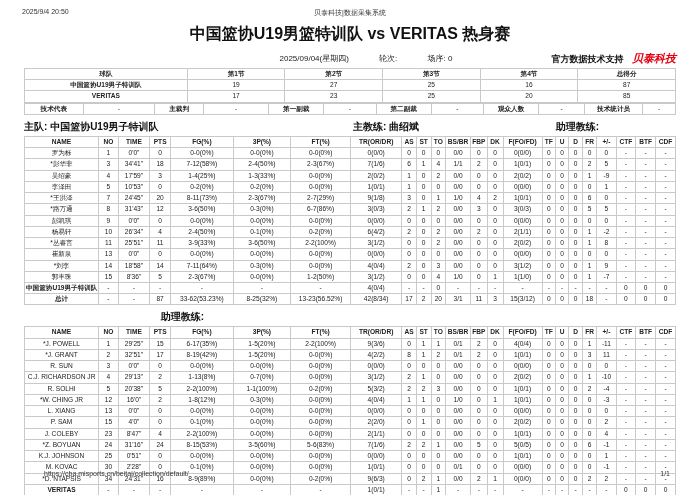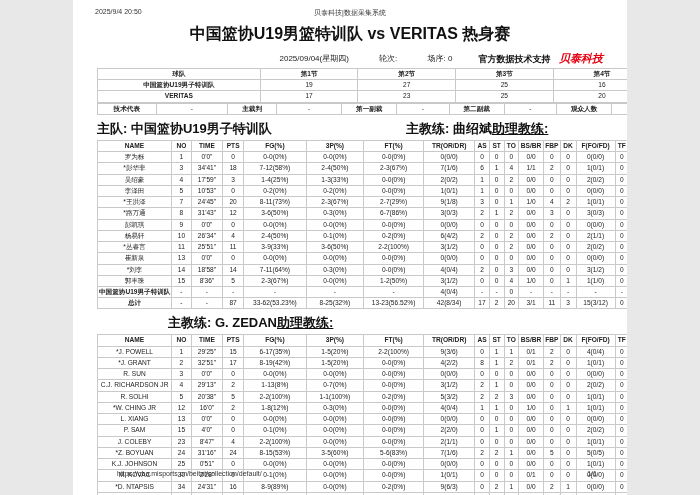--- a/index.html
+++ b/index.html
@@ -1,42 +1,42 @@
 <!DOCTYPE html>
 <html><head>
 <meta charset="utf-8">
 <style>
   * { margin:0; padding:0; box-sizing:border-box; }
   html,body { background:#e8e8e8; }
   .page {
-    position:relative; width:554px; height:495px; background:#ffffff;
+    position:relative; width:700px; height:495px; background:#ffffff;
     font-family:"Liberation Sans","DejaVu Sans",sans-serif; color:#222;
     margin:0 auto; overflow:hidden;
   }
   .topline { position:absolute; top:8px; left:0; width:100%; font-size:7px; color:#333; }
   .topline .stamp { position:absolute; left:22px; top:0; }
   .topline .system { position:absolute; left:0; width:100%; text-align:center; top:0; }
   .title { position:absolute; top:24px; width:100%; text-align:center; font-size:16px; font-weight:bold; color:#111; }
   .subline { position:absolute; top:53px; left:0; width:100%; font-size:8px; }
   .subline .mid { position:absolute; left:16px; width:100%; text-align:center; }
   .subline .mid span { margin:0 14px; }
   .support { position:absolute; right:24px; top:-2px; font-size:9px; font-weight:bold; color:#111; }
   .logo { font-style:italic; font-weight:bold; font-size:11px; margin-left:6px; }
   .content { position:absolute; top:68px; left:24px; width:652px; }
   table { border-collapse:collapse; width:100%; table-layout:fixed; }
   td,th { border:1px solid #c9c9c9; text-align:center; vertical-align:middle;
           font-size:6.6px; font-weight:normal; padding:1px 1px; line-height:1.25;
           overflow:hidden; white-space:nowrap; }
   .score thead th { font-weight:bold; }
   .score tbody td:first-child { font-weight:bold; }
   .officials td:nth-child(odd) { font-weight:bold; }
-  .caption { display:flex; font-size:13px; margin:5px 0 2px 0; font-weight:bold; color:#111; }
+  .caption { display:flex; font-size:10px; margin:5px 0 2px 0; font-weight:bold; color:#111; }
   .caption .c1 { width:215px; text-align:left; }
   .caption .c2 { width:180px; text-align:right; }
-  .caption .c3 { width:180px; text-align:left;text-decoration:underline; }
+  .caption .c3 { width:180px; text-align:right; }
   .box thead th { font-weight:bold; }
   .box .summary td:first-child { font-weight:bold; }
   
   col.cn  { width:11.6%; } col.cno { width:3.1%; } col.ct  { width:4.9%; }
   col.cp  { width:3.3%; } col.cfg { width:9.8%; } col.c3p { width:9.0%; }
   col.cft { width:9.4%; } col.ctr { width:8.0%; } col.cs1 { width:2.3%; }
   col.cbs { width:3.9%; } col.cfb { width:2.6%; } col.cdk { width:2.5%; }
   col.cf  { width:6.1%; } col.cs2 { width:2.1%; } col.cpm { width:3.0%; }
   col.cx  { width:3.1%; }
   .footer { position:absolute; bottom:18px; left:0; width:100%; font-size:7px; color:#333; }
@@ -558,24 +558,20 @@
             <td>18</td>
             <td>-</td>
             <td>0</td>
             <td>0</td>
             <td>0</td>
           </tr>
         </tbody>
     </table>
 
     <div class="caption">
-      <div class="c2">
-        <span>主教练:</span>
-        <span>G. ZEDAN</span>
-      </div>
       <div class="c3">
         <span>助理教练:</span>
       </div>
     </div>
 
     <table class="box">
       <colgroup>
         <col class="cn">
           <col class="cno">
           <col class="ct">

